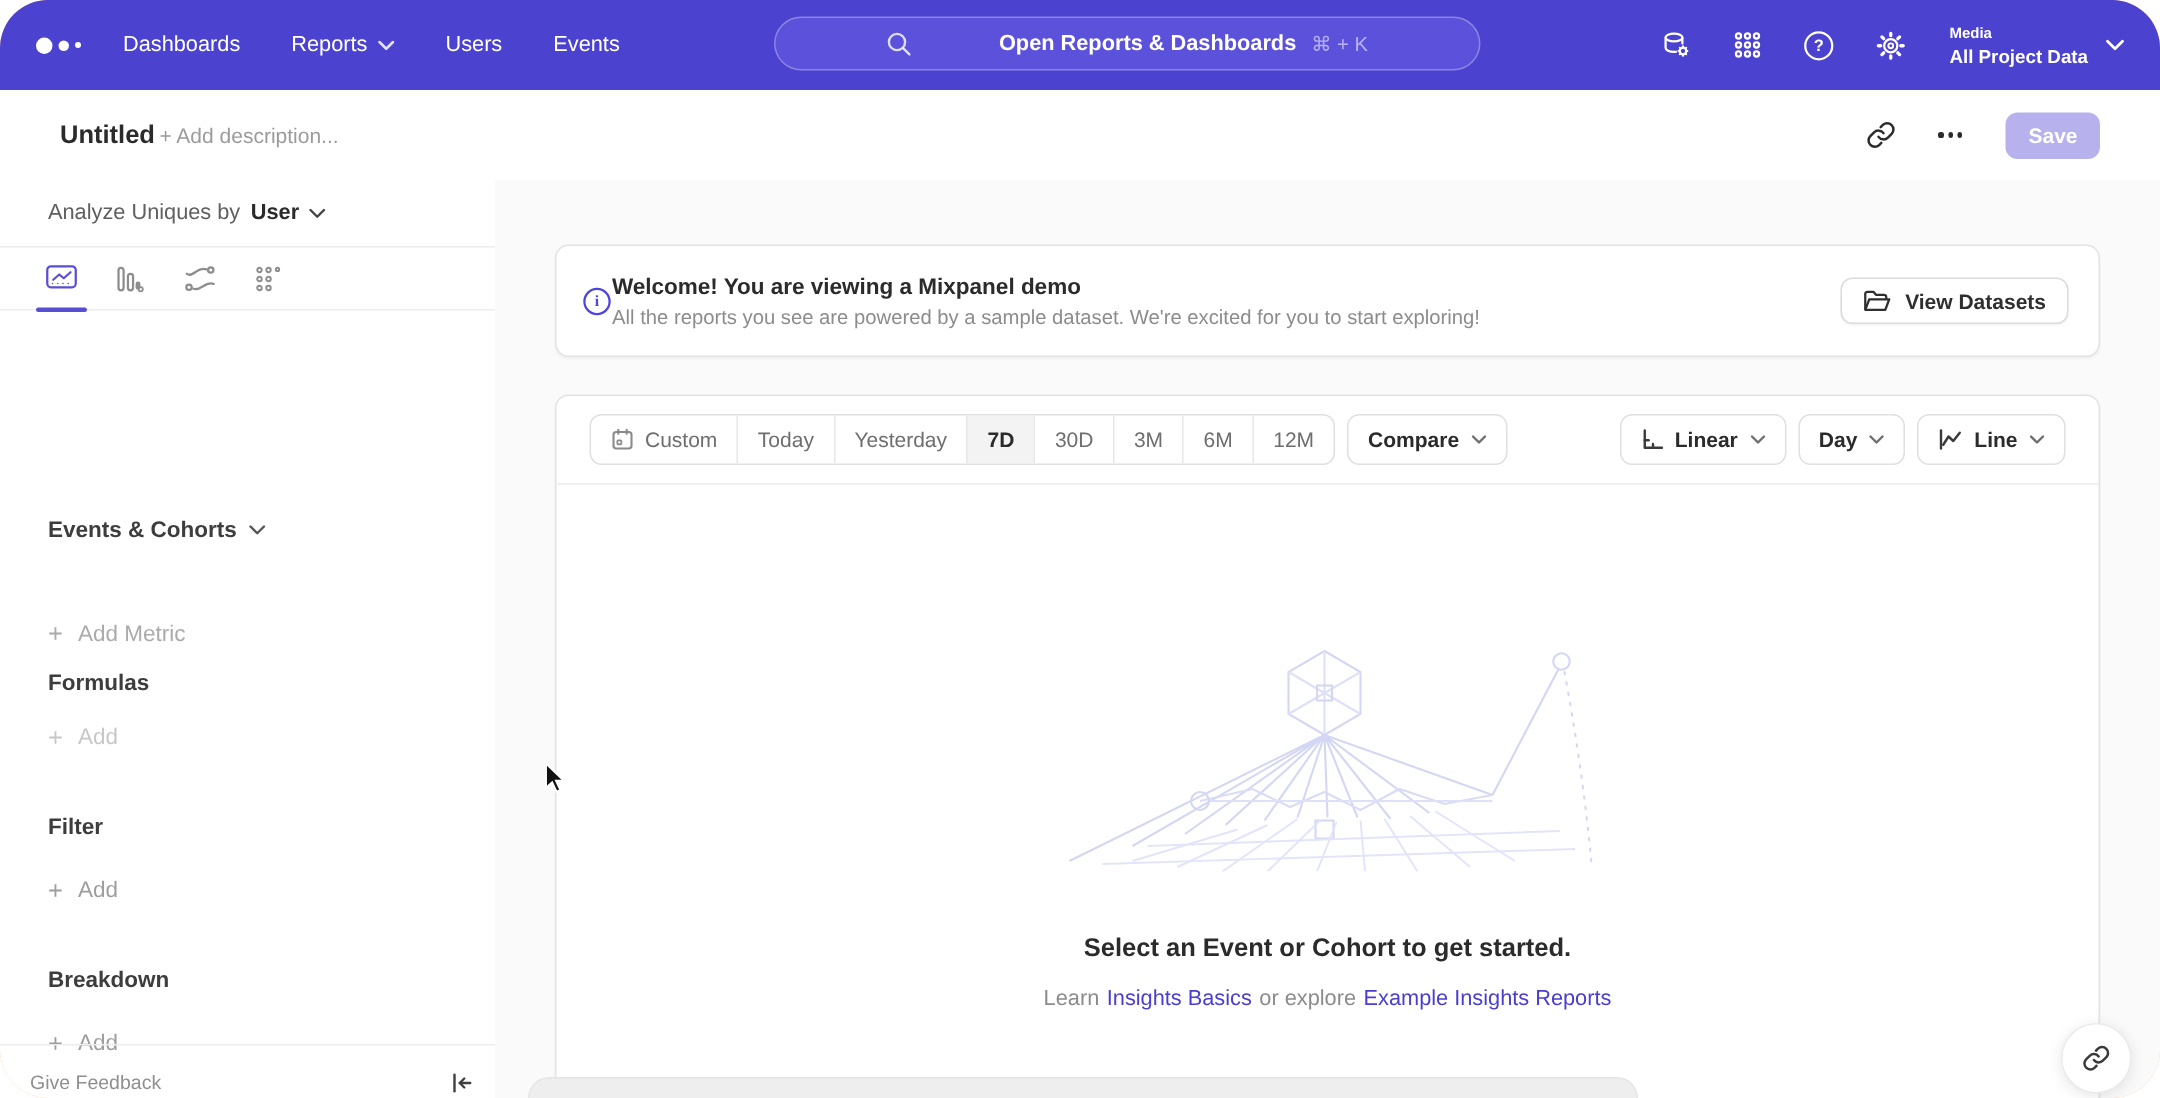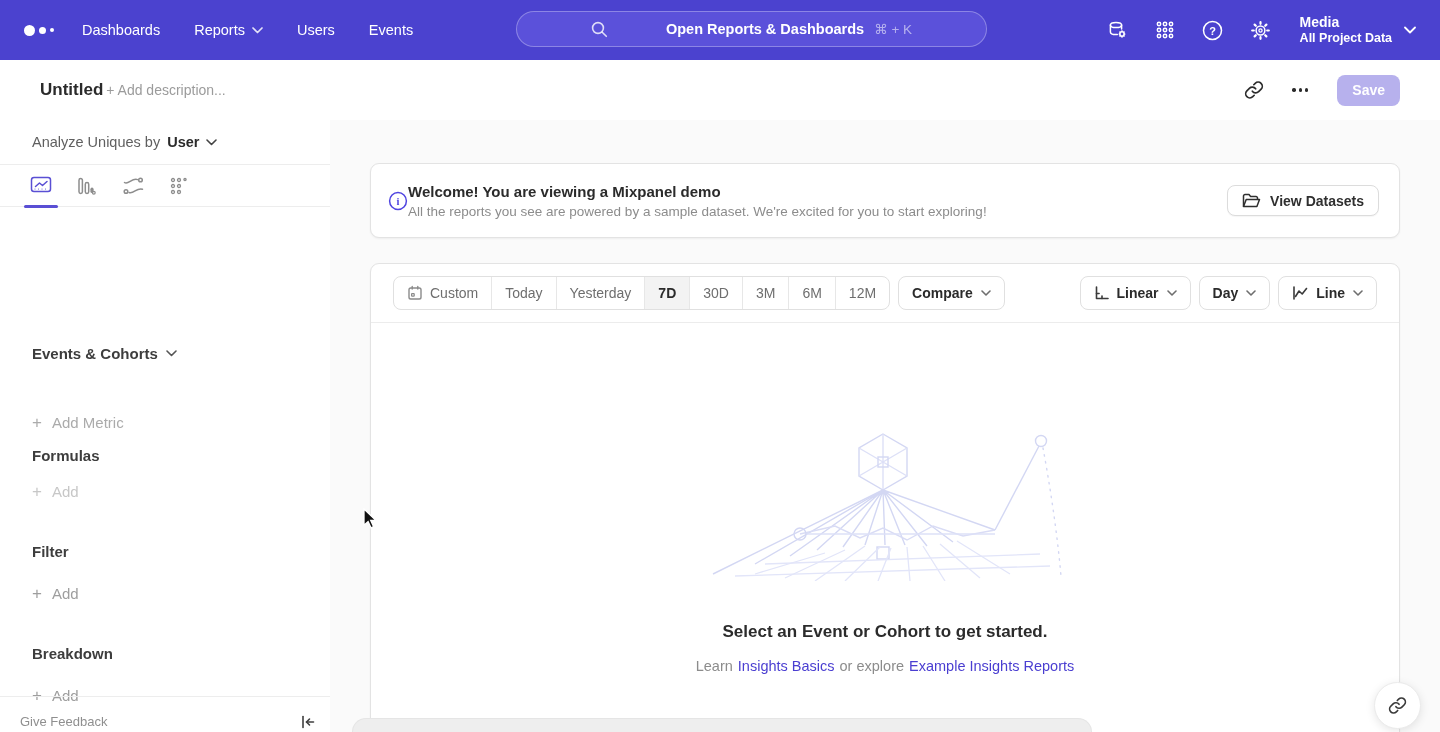--- a/index.html
+++ b/index.html
@@ -1,38 +1,38 @@
 <!DOCTYPE html>
 <html><head>
 <meta charset="utf-8">
 <style>
   * { margin:0; padding:0; box-sizing:border-box; }
   html,body { width:1440px; height:732px; }
   body { font-family:"Liberation Sans", sans-serif; background:#fff; overflow:hidden; }
-  .page { position:relative; width:1440px; height:732px; background:#fdba74; overflow:hidden; }
+  .page { position:relative; width:1440px; height:732px; background:#fdba74; overflow:hidden;border-radius:32px; }
 
   
   .topnav { position:absolute; left:0; top:0; width:1440px; height:60px; background:#4b42cf;
             display:flex; align-items:center; padding:0 24px; color:#fff; }
   .logo { display:flex; align-items:center; gap:4px; width:44px; cursor:pointer; }
   .logo .d1 { width:11px; height:11px; border-radius:50%; background:#fff; }
   .logo .d2 { width:7px;  height:7px;  border-radius:50%; background:#fff; }
   .logo .d3 { width:4px;  height:4px;  border-radius:50%; background:#fff; }
   .nav-items { display:flex; align-items:center; gap:34px; margin-left:14px; }
   .nav-item { font-size:14.5px; font-weight:500; color:#fff; cursor:pointer; display:flex; align-items:center; gap:7px; }
   .nav-item svg { opacity:.85; }
   .searchbar { position:absolute; left:516px; top:11px; width:471px; height:36px;
                background:#5b51da; border:1px solid rgba(255,255,255,.30); border-radius:18px;
                display:flex; align-items:center; justify-content:center; gap:10px; cursor:pointer; }
   .searchbar .s-label { font-size:14.5px; font-weight:600; color:#fff;margin-left:48px; }
   .searchbar .s-short { font-size:13.5px; color:rgba(255,255,255,.55); font-weight:500; }
   .nav-right { margin-left:auto; display:flex; align-items:center; }
   .nav-icon-btn { width:22px; height:22px; margin-left:26px; display:flex; align-items:center; justify-content:center; cursor:pointer; }
   .project-switch { margin-left:28px; display:flex; align-items:center; gap:12px; cursor:pointer; }
-  .project-name { font-size:14px; font-weight:700; line-height:17px; }
+  .project-name { font-size:10px; font-weight:700; line-height:17px; }
   .project-scope { font-size:12.5px; font-weight:700; line-height:15px; }
 
   
   .titlebar { position:absolute; left:0; top:60px; width:1440px; height:60px; background:#fff;
               display:flex; align-items:center; padding:0 40px; }
   .report-title { font-size:17px; font-weight:700; color:#2b2b2b; cursor:text; }
   .report-desc { margin-left:3px; font-size:14px; color:#9b9b9b; cursor:text; }
   .titlebar-right { margin-left:auto; display:flex; align-items:center; }
   .tb-icon { width:22px; height:22px; display:flex; align-items:center; justify-content:center; cursor:pointer; color:#2b2b2b; }
   .tb-icon.dots { margin-left:24px; gap:3px; }

